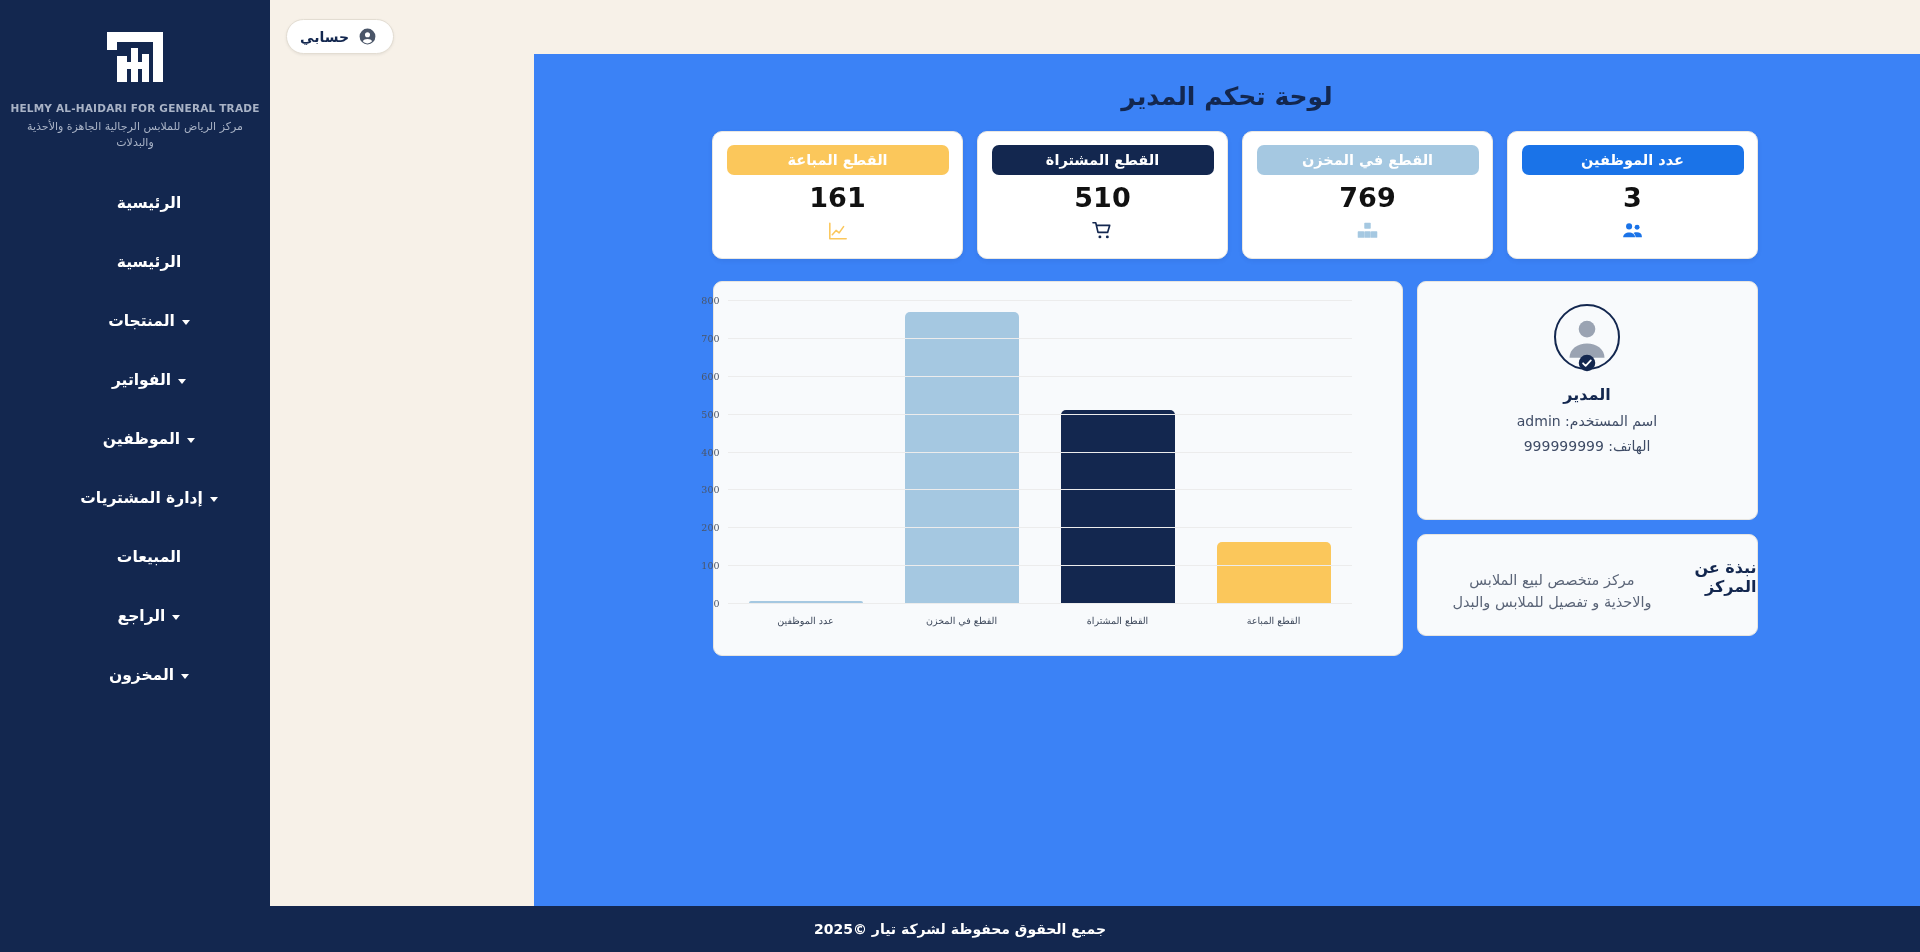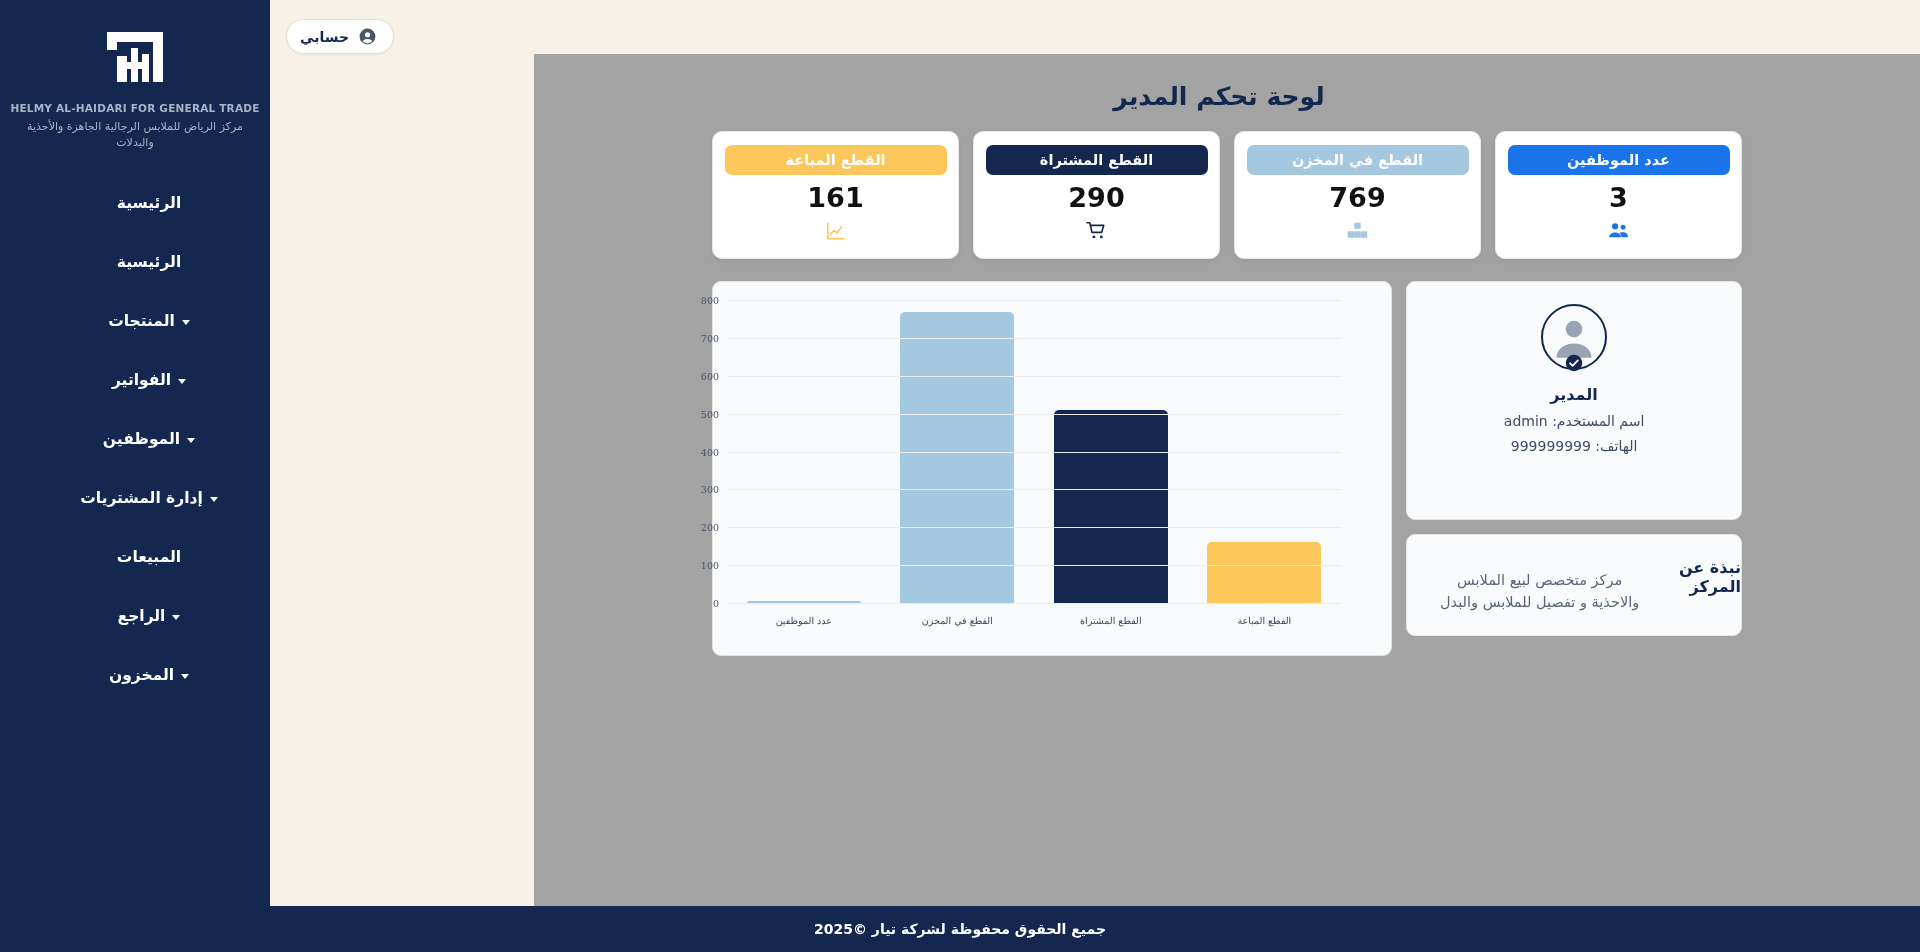--- a/index.html
+++ b/index.html
@@ -130,25 +130,25 @@
     color: #13274f;
     cursor: pointer;
     box-shadow: 0 1px 3px rgba(0,0,0,0.07);
     flex-direction: row;
   }
 
   .account-pill svg { display: block; }
 
   
   .panel {
-    background: #a3a3a3;
+    background: #3b82f6;
     margin: 0;
     width: 1386px;
     flex: 1;
-    padding: 0 16px 20px 0;
+    padding: 0 0 20px 0;
     position: relative;
     overflow: hidden;
   }
 
   .page-title {
     text-align: center;
     font-size: 25px;
     font-weight: bold;
     color: #13274f;
     padding-top: 28px;
@@ -436,21 +436,21 @@
               <rect x="8.2" y="1" width="7.6" height="7" rx="0.8"></rect>
               <rect x="0.5" y="11" width="7.6" height="7.6" rx="0.8"></rect>
               <rect x="15.9" y="11" width="7.6" height="7.6" rx="0.8"></rect>
               <rect x="8.2" y="11" width="7.6" height="7.6" rx="0.8"></rect>
             </svg>
           </div>
         </div>
 
         <div class="stat-card">
           <div class="stat-badge" style="background:#13274f">القطع المشتراة</div>
-          <div class="stat-value">290</div>
+          <div class="stat-value">510</div>
           <div class="stat-icon">
             <svg width="21" height="19" viewBox="0 0 24 22" fill="none" stroke="#13274f" stroke-width="1.9" stroke-linecap="round" stroke-linejoin="round">
               <path d="M1 2h3.2l2.6 11.2h11.1l2.4-8.1H6.1"></path>
               <circle cx="9" cy="18.4" r="1.7" fill="#13274f" stroke="none"></circle>
               <circle cx="17.6" cy="18.4" r="1.7" fill="#13274f" stroke="none"></circle>
             </svg>
           </div>
         </div>
 
         <div class="stat-card">

